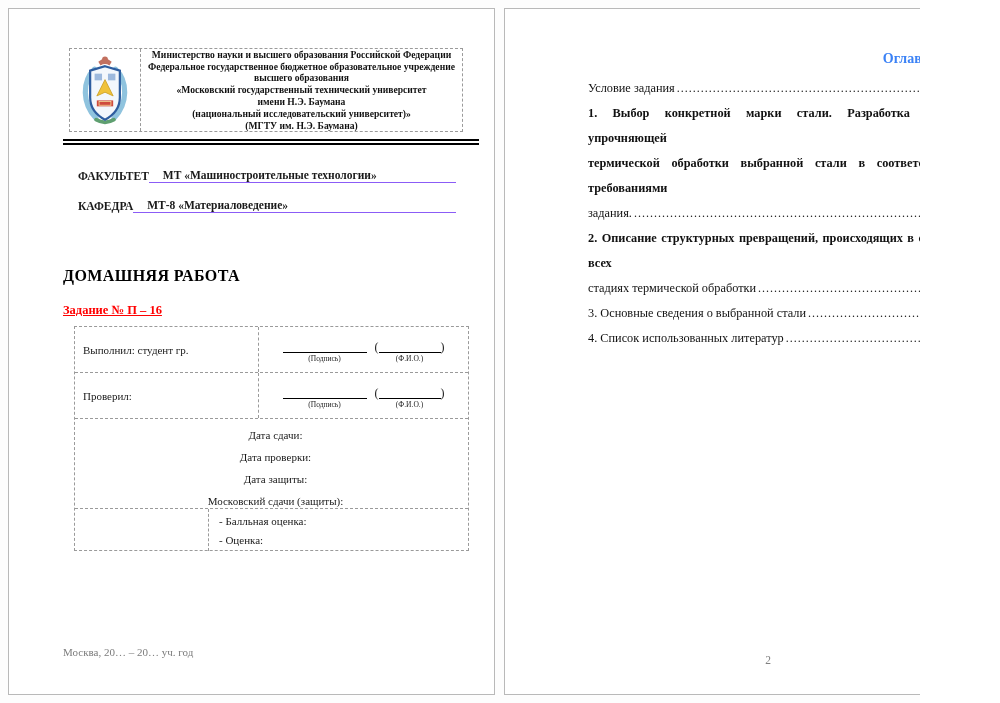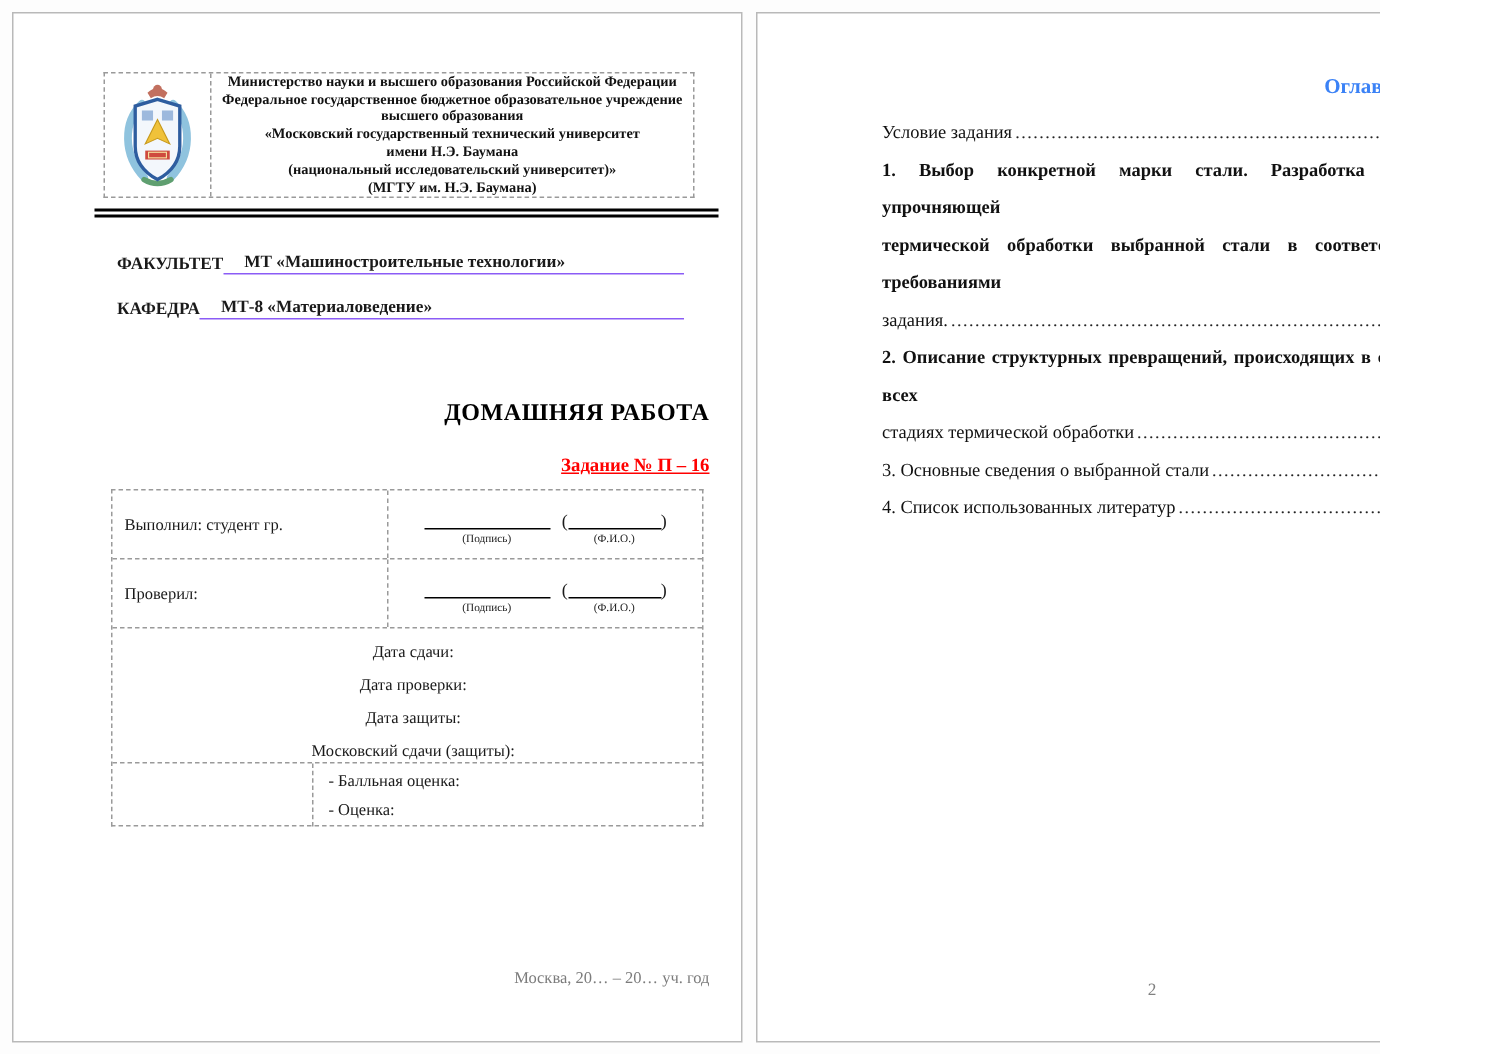--- a/index.html
+++ b/index.html
@@ -19,21 +19,21 @@
   .double-line { position:absolute; left:54px; top:130px; width:416px; height:6px;
                  border-top:2px solid #000; border-bottom:2px solid #000; }
 
   .field-row { position:absolute; left:69px; width:378px; display:flex; align-items:flex-end;
                font-weight:bold; font-size:11.5px; }
   .field-row .field-label { white-space:nowrap; padding-bottom:1px; }
   .field-row .field-line { flex:1; border-bottom:1px solid #8b5cf6; padding:0 0 1px 14px; white-space:nowrap; }
   .faculty-row { top:160px; }
   .kafedra-row { top:190px; }
 
-  .content-center { position:absolute; left:54px; width:410px; text-align:right; }
+  .content-center { position:absolute; left:54px; width:410px; text-align:left; }
   .doc-title { top:258px; font-weight:bold; font-size:16px; letter-spacing:0.4px; color:#000; }
   .assignment { top:294px; font-weight:bold; font-size:12.5px; text-decoration:underline; }
 
   .info-table { position:absolute; left:65px; top:317px; width:395px; height:225px;
                 border:1px dashed #9a9a9a; font-size:11px; }
   .t-row { display:flex; border-bottom:1px dashed #9a9a9a; }
   .t-row.sig-row { height:46px; }
   .t-label { width:184px; border-right:1px dashed #9a9a9a; display:flex; align-items:center; padding-left:8px;text-align:right; }
   .t-sig { flex:1; display:flex; align-items:center; justify-content:center; padding-top:4px; }
   .sig-unit { display:flex; align-items:flex-start; gap:8px; }

